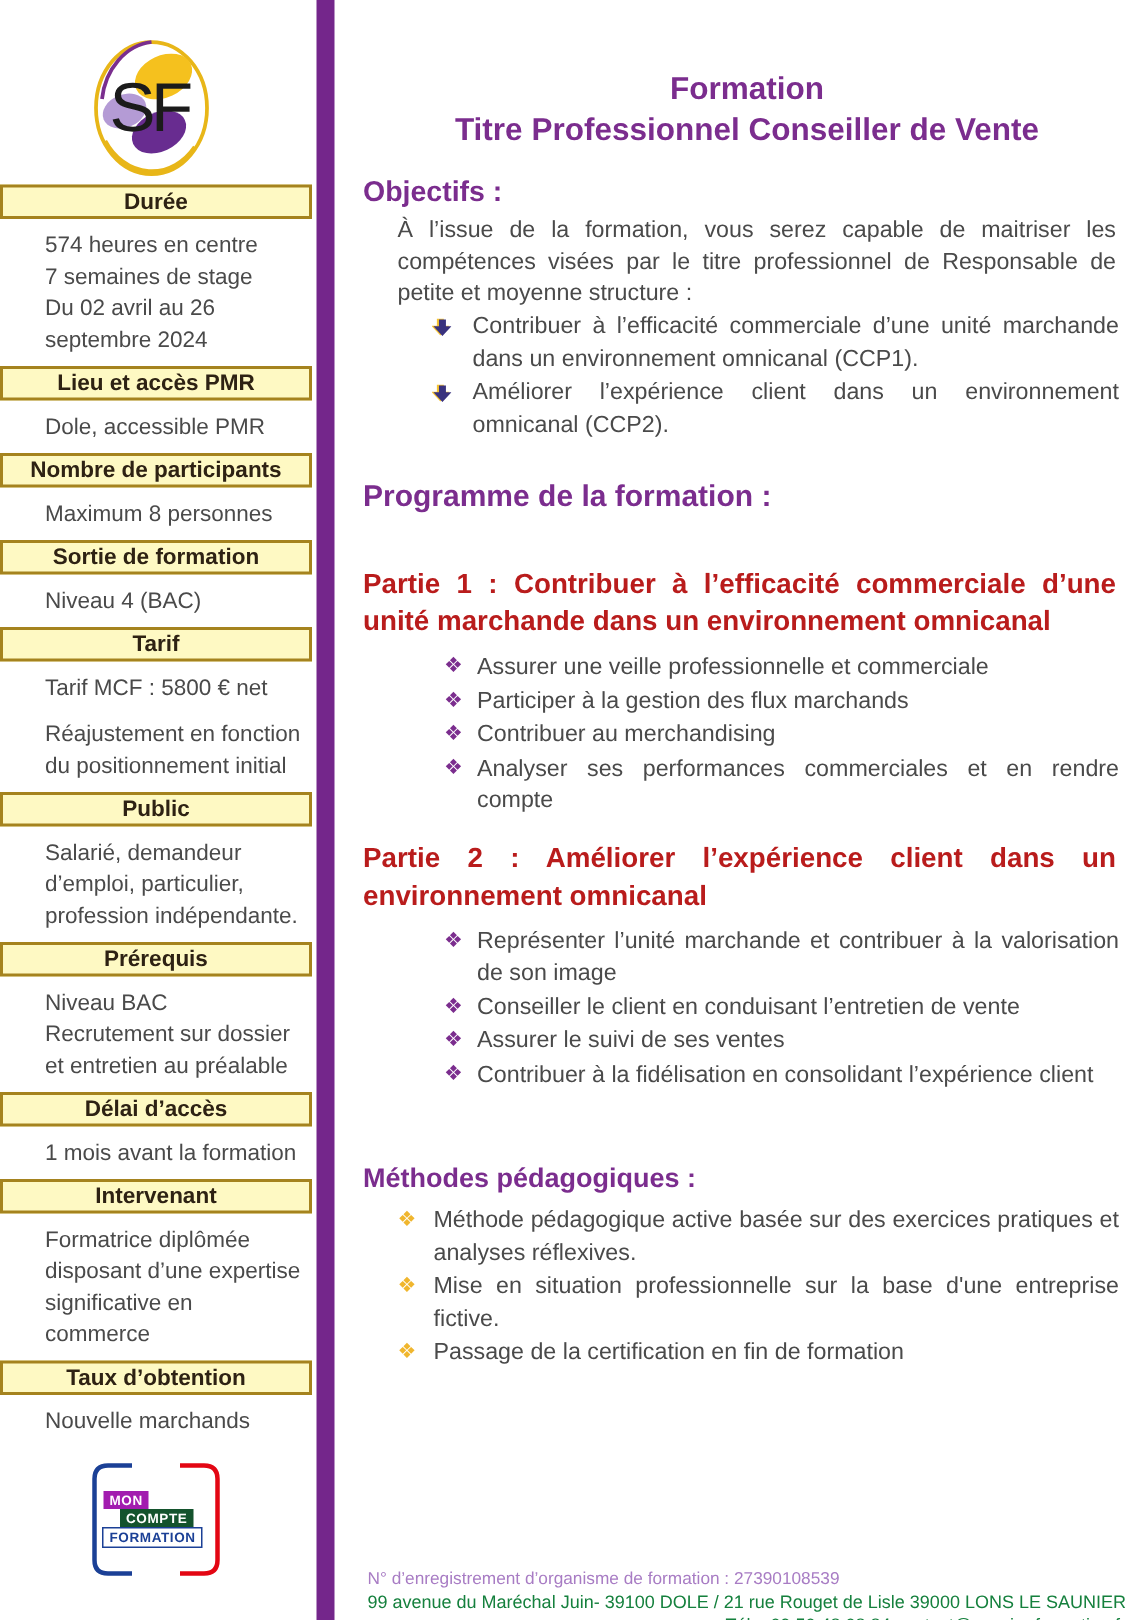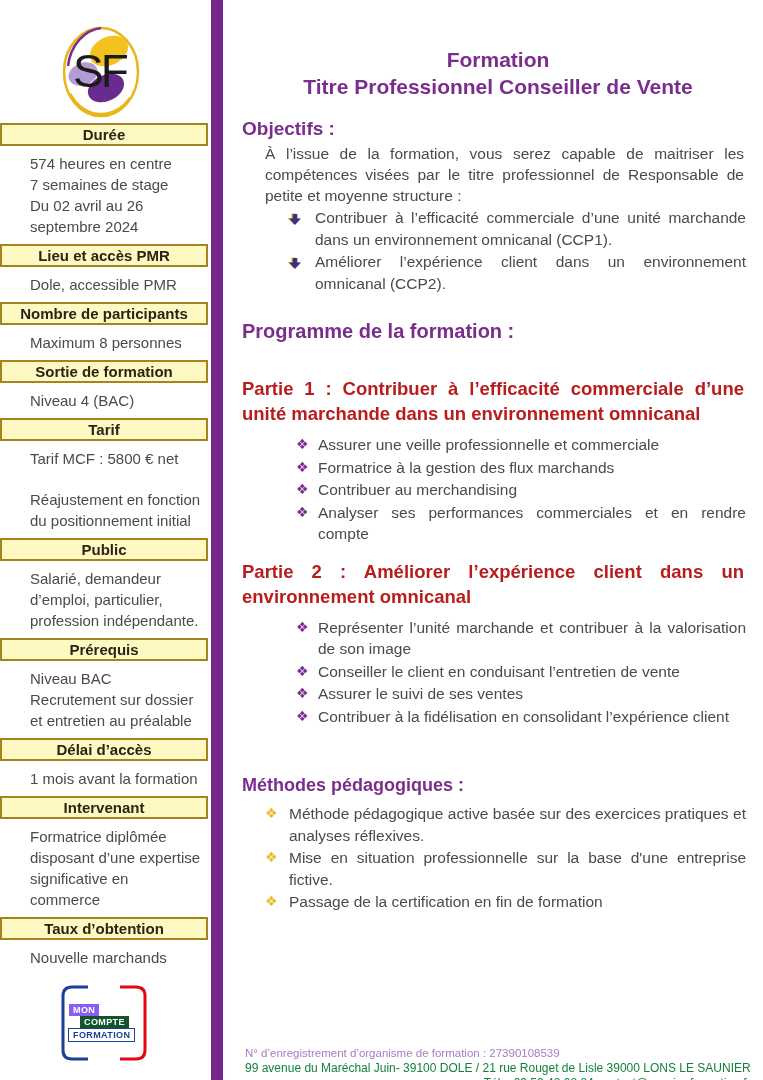--- a/index.html
+++ b/index.html
@@ -8,28 +8,28 @@
   .vbar{position:absolute;left:211px;top:0;width:12px;height:1080px;background:#74268b;}
 
   
   .logo{position:absolute;left:60px;top:24px;width:82px;height:96px;}
   .sidebar{position:absolute;left:0;top:123px;width:208px;}
   .sb-h{box-sizing:border-box;height:23px;background:#fef9c3;border:2px solid #a5831e;
         display:flex;align-items:center;justify-content:center;
         font-size:15px;font-weight:700;color:#2e2213;}
   .sb-body{padding:7px 6px 7px 30px;font-size:15px;line-height:21px;color:#4a4a4a;}
   .sb-p{margin:0;}
-  .sb-p.mt{margin-top:20px;}
+  .sb-p.mt{margin-top:10px;}
 
   
   .mcf{position:relative;width:88px;height:76px;margin:10px auto 0;}
   .mcf svg{position:absolute;left:0;top:0;}
   .mcf .row{position:absolute;font-size:9px;font-weight:700;letter-spacing:.4px;
             padding:1px 4px;white-space:nowrap;}
-  .mcf .r1{left:9px;top:19px;background:#8b5cf6;color:#fff;}
+  .mcf .r1{left:9px;top:19px;background:#a21caf;color:#fff;}
   .mcf .r2{left:20px;top:31px;background:#14532d;color:#fff;}
   .mcf .r3{left:8px;top:43px;background:#fff;color:#1b4096;border:1px solid #1b4096;}
 
   
   .main{position:absolute;left:240px;top:0;width:516px;}
   .title{margin-top:46px;text-align:center;color:#7b2d8e;font-size:21px;
          font-weight:700;line-height:27px;}
   .h-purple{margin:18px 0 0 2px;color:#7b2d8e;font-size:19px;font-weight:700;line-height:22px;}
   .h-prog{margin-top:24px;font-size:20px;line-height:26px;}
   .h-met{margin-top:46px;font-size:18px;line-height:24px;}
@@ -169,21 +169,21 @@
     <div class="h-purple h-prog">Programme de la formation :</div>
 
     <div class="h-partie">Partie 1 : Contribuer à l’efficacité commerciale d’une unité marchande dans un environnement omnicanal</div>
     <ul class="blist prog">
       <li>
         <span class="kite">❖</span>
         <span>Assurer une veille professionnelle et commerciale</span>
       </li>
       <li>
         <span class="kite">❖</span>
-        <span>Formatrice à la gestion des flux marchands</span>
+        <span>Participer à la gestion des flux marchands</span>
       </li>
       <li>
         <span class="kite">❖</span>
         <span>Contribuer au merchandising</span>
       </li>
       <li>
         <span class="kite">❖</span>
         <span>Analyser ses performances commerciales et en rendre compte</span>
       </li>
     </ul>

